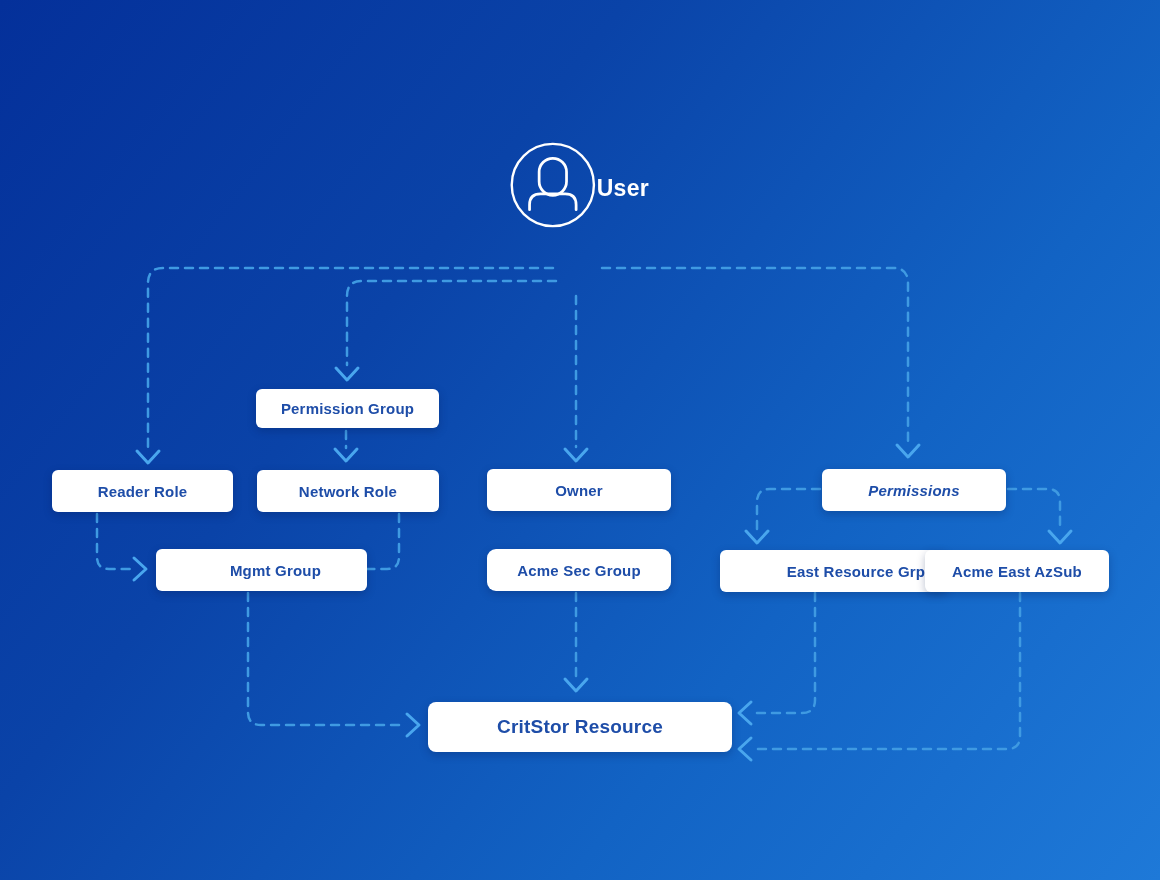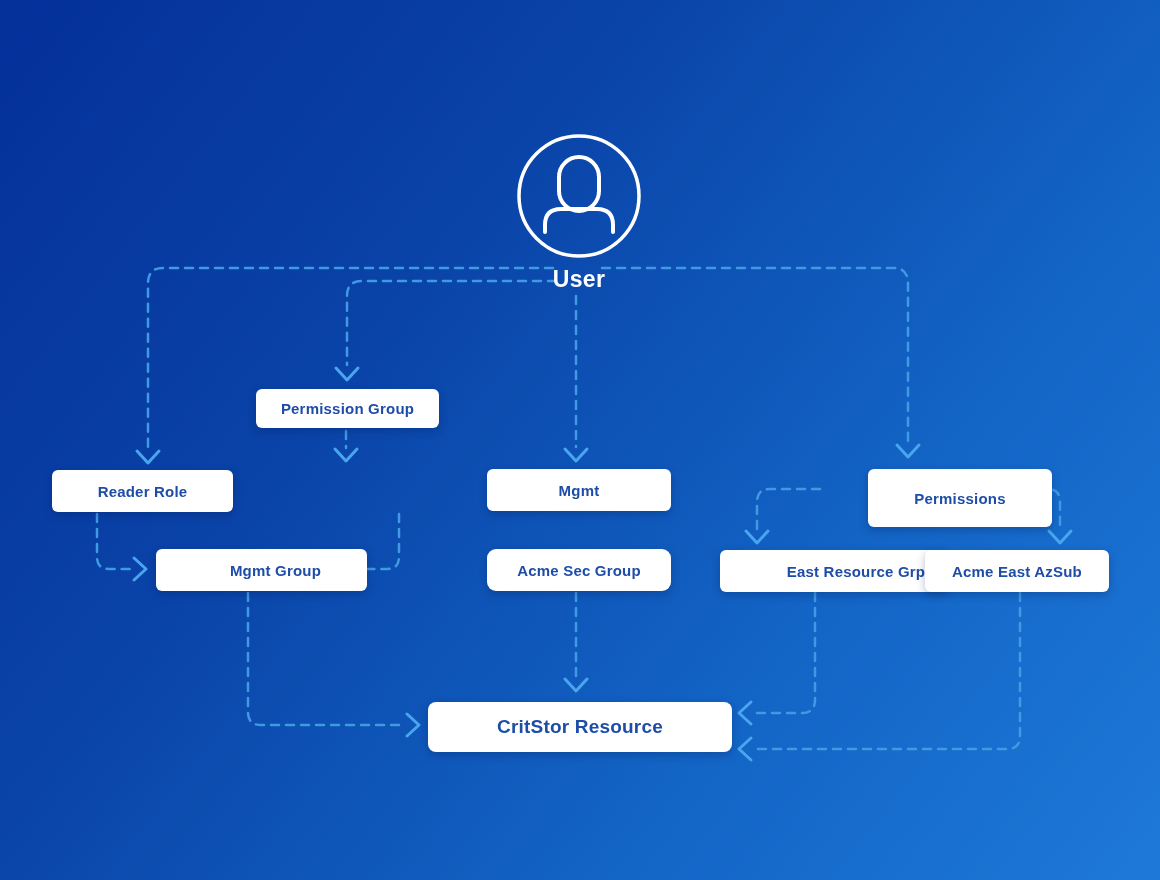--- a/index.html
+++ b/index.html
@@ -51,24 +51,24 @@
     justify-content: center;
     text-align: center;
   }
   .node.big {
     font-size: 19px;
     border-radius: 8px;
   }
   .user-wrap {
     position: absolute;
     left: 509px;
-    top: 132px;
+    top: 121px;
     width: 140px;
     display: flex;
-    flex-direction: column;
+    flex-direction: row;
     align-items: center;
   }
   .user-label {
     margin-top: 6px;
     color: #ffffff;
     font-weight: 700;
     font-size: 23px;
     letter-spacing: 0.3px;
   }
 </style>
@@ -126,24 +126,25 @@
       <rect x="44" y="25" width="40" height="54" rx="20" fill="none" stroke="#ffffff" stroke-width="4"></rect>
       <path d="M 30 100 L 30 93 Q 30 77 46 77 L 82 77 Q 98 77 98 93 L 98 100" fill="none" stroke="#ffffff" stroke-width="4" stroke-linecap="round"></path>
     </svg>
     <div class="user-label">User</div>
   </div>
 
   <div class="node" style="left:256px; top:389px; width:183px; height:39px;">Permission Group</div>
 
   <div class="node" style="left:52px; top:470px; width:181px; height:42px;">Reader Role</div>
 
+  <div class="node" style="left:257px; top:470px; width:182px; height:42px;">Network Role</div>
 
-  <div class="node" style="left:487px; top:469px; width:184px; height:42px;">Mgmt</div>
+  <div class="node" style="left:487px; top:469px; width:184px; height:42px;">Owner</div>
 
-  <div class="node" style="left:868px; top:469px; width:184px; height:58px;">Permissions</div>
+  <div class="node" style="left:822px; top:469px; width:184px; height:42px;font-style:italic;">Permissions</div>
 
   <div class="node" style="left:156px; top:549px; width:183px; height:42px;padding-left:28px;">Mgmt Group</div>
 
   <div class="node" style="left:487px; top:549px; width:184px; height:42px;border-radius:9px;">Acme Sec Group</div>
 
   <div class="node" style="left:720px; top:550px; width:184px; height:42px;padding-left:44px;">East Resource Grp</div>
 
   <div class="node" style="left:925px; top:550px; width:184px; height:42px;">Acme East AzSub</div>
 
   <div class="node big" style="left:428px; top:702px; width:304px; height:50px;">CritStor Resource</div>

